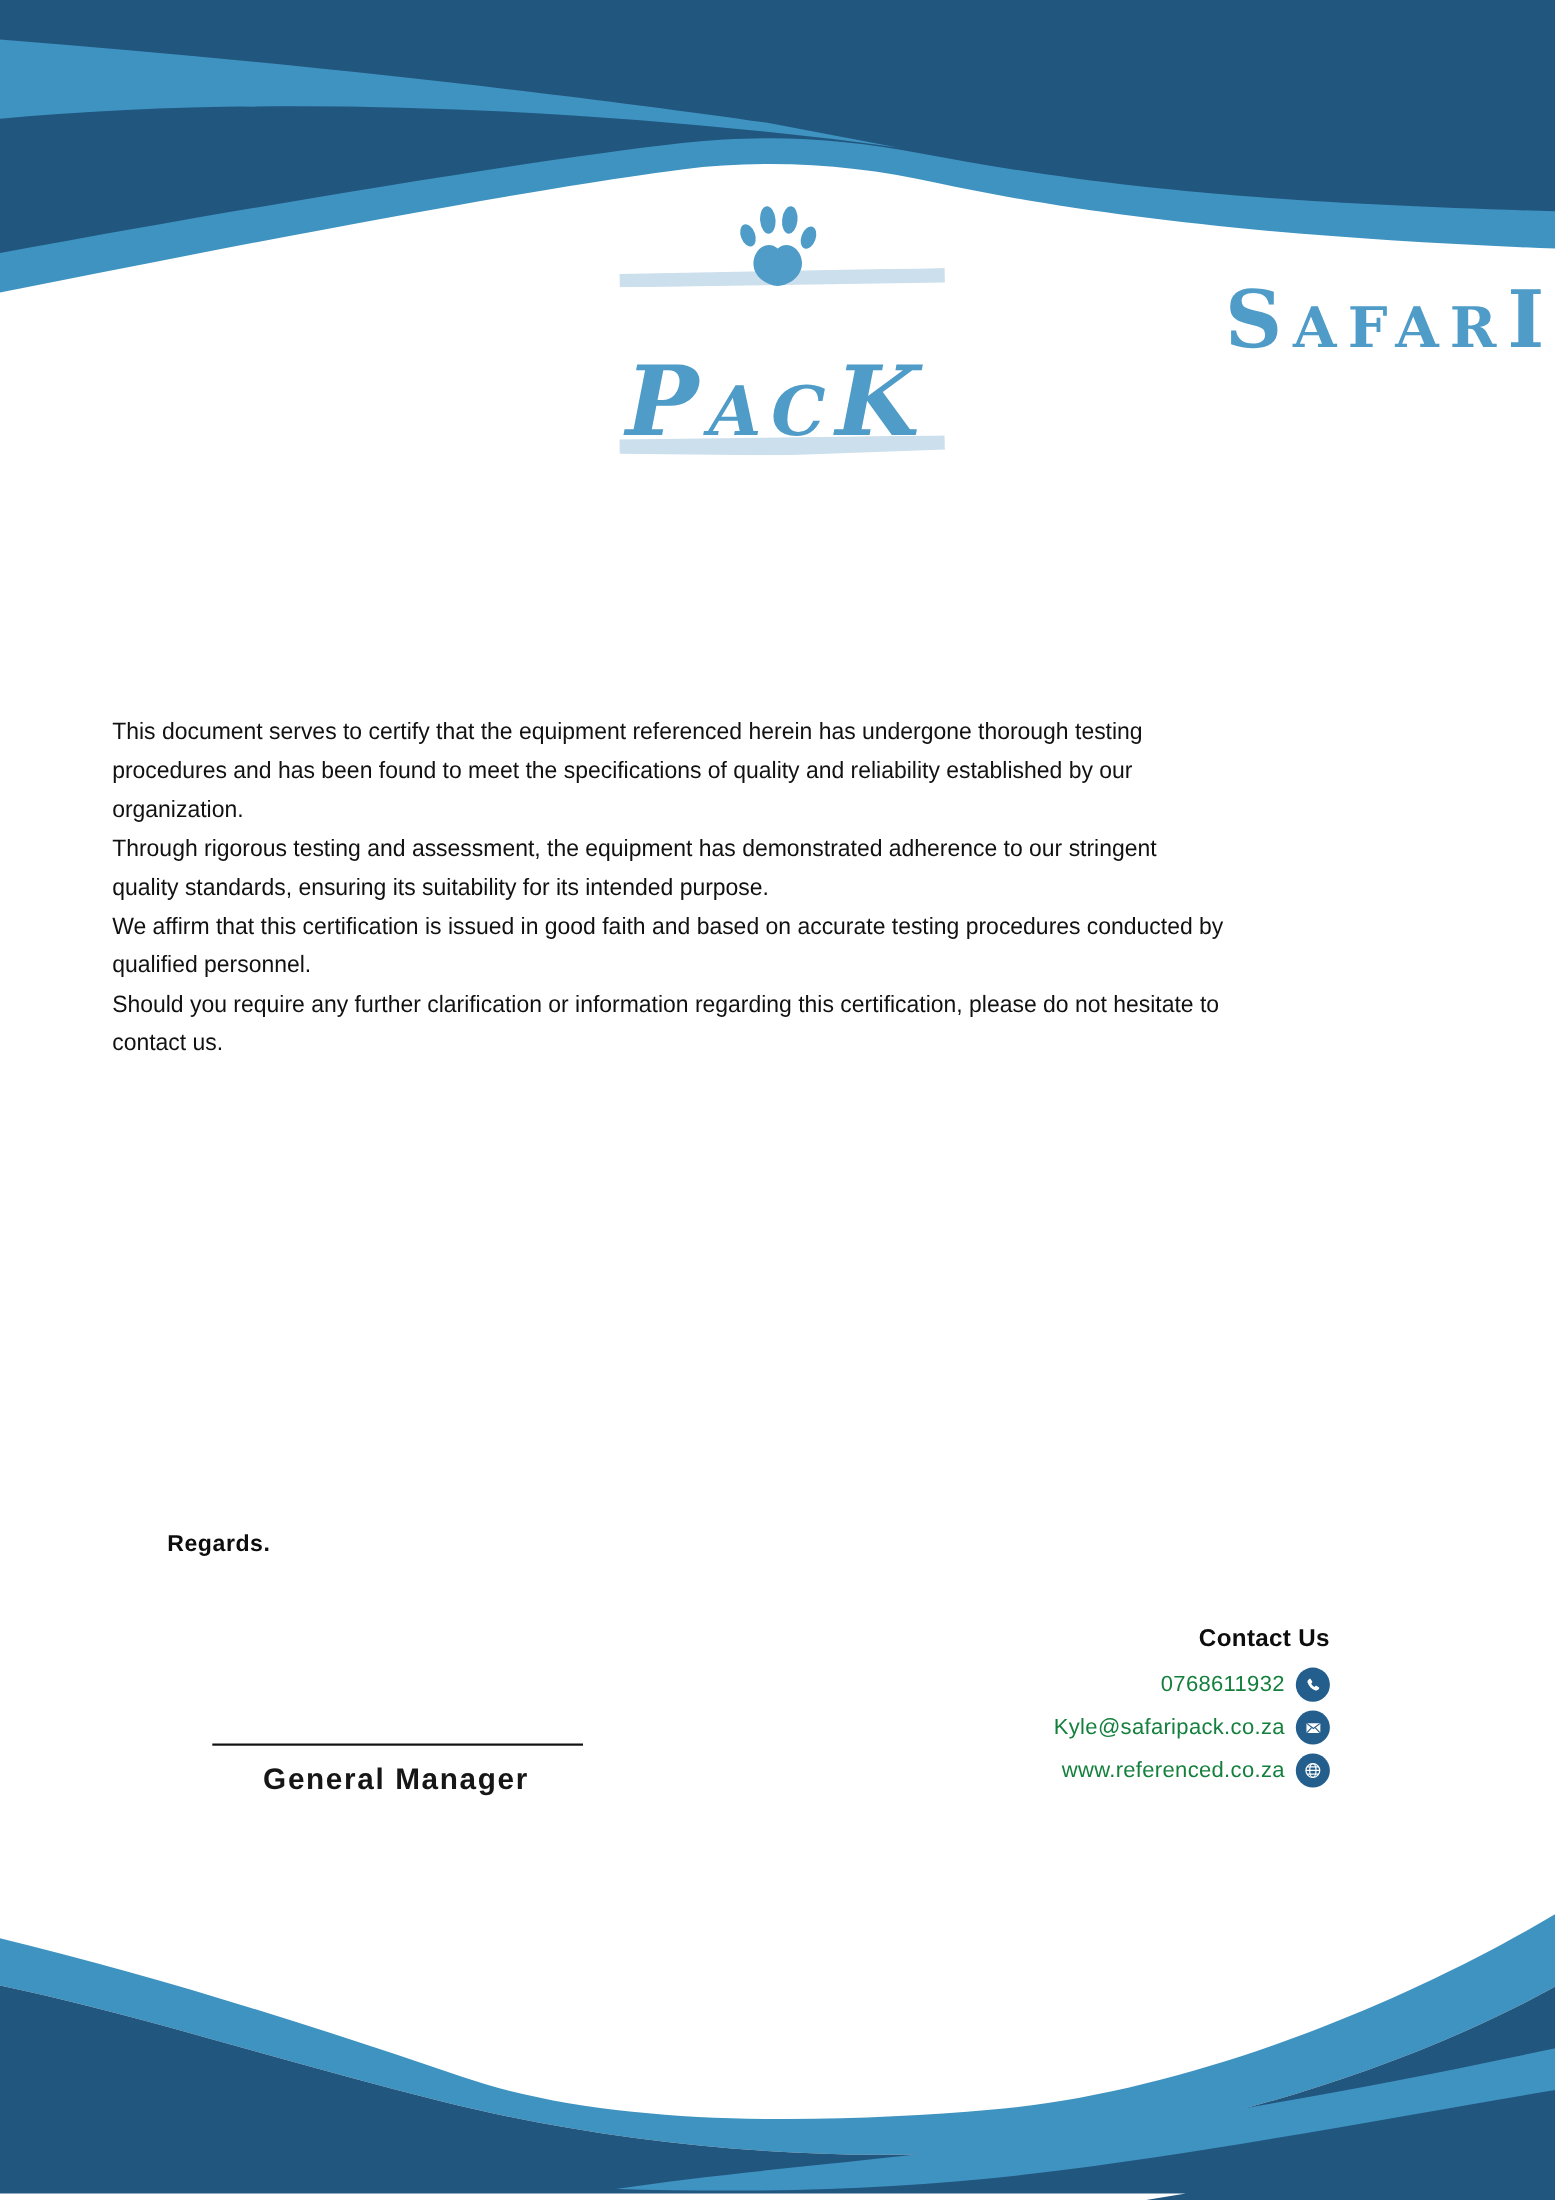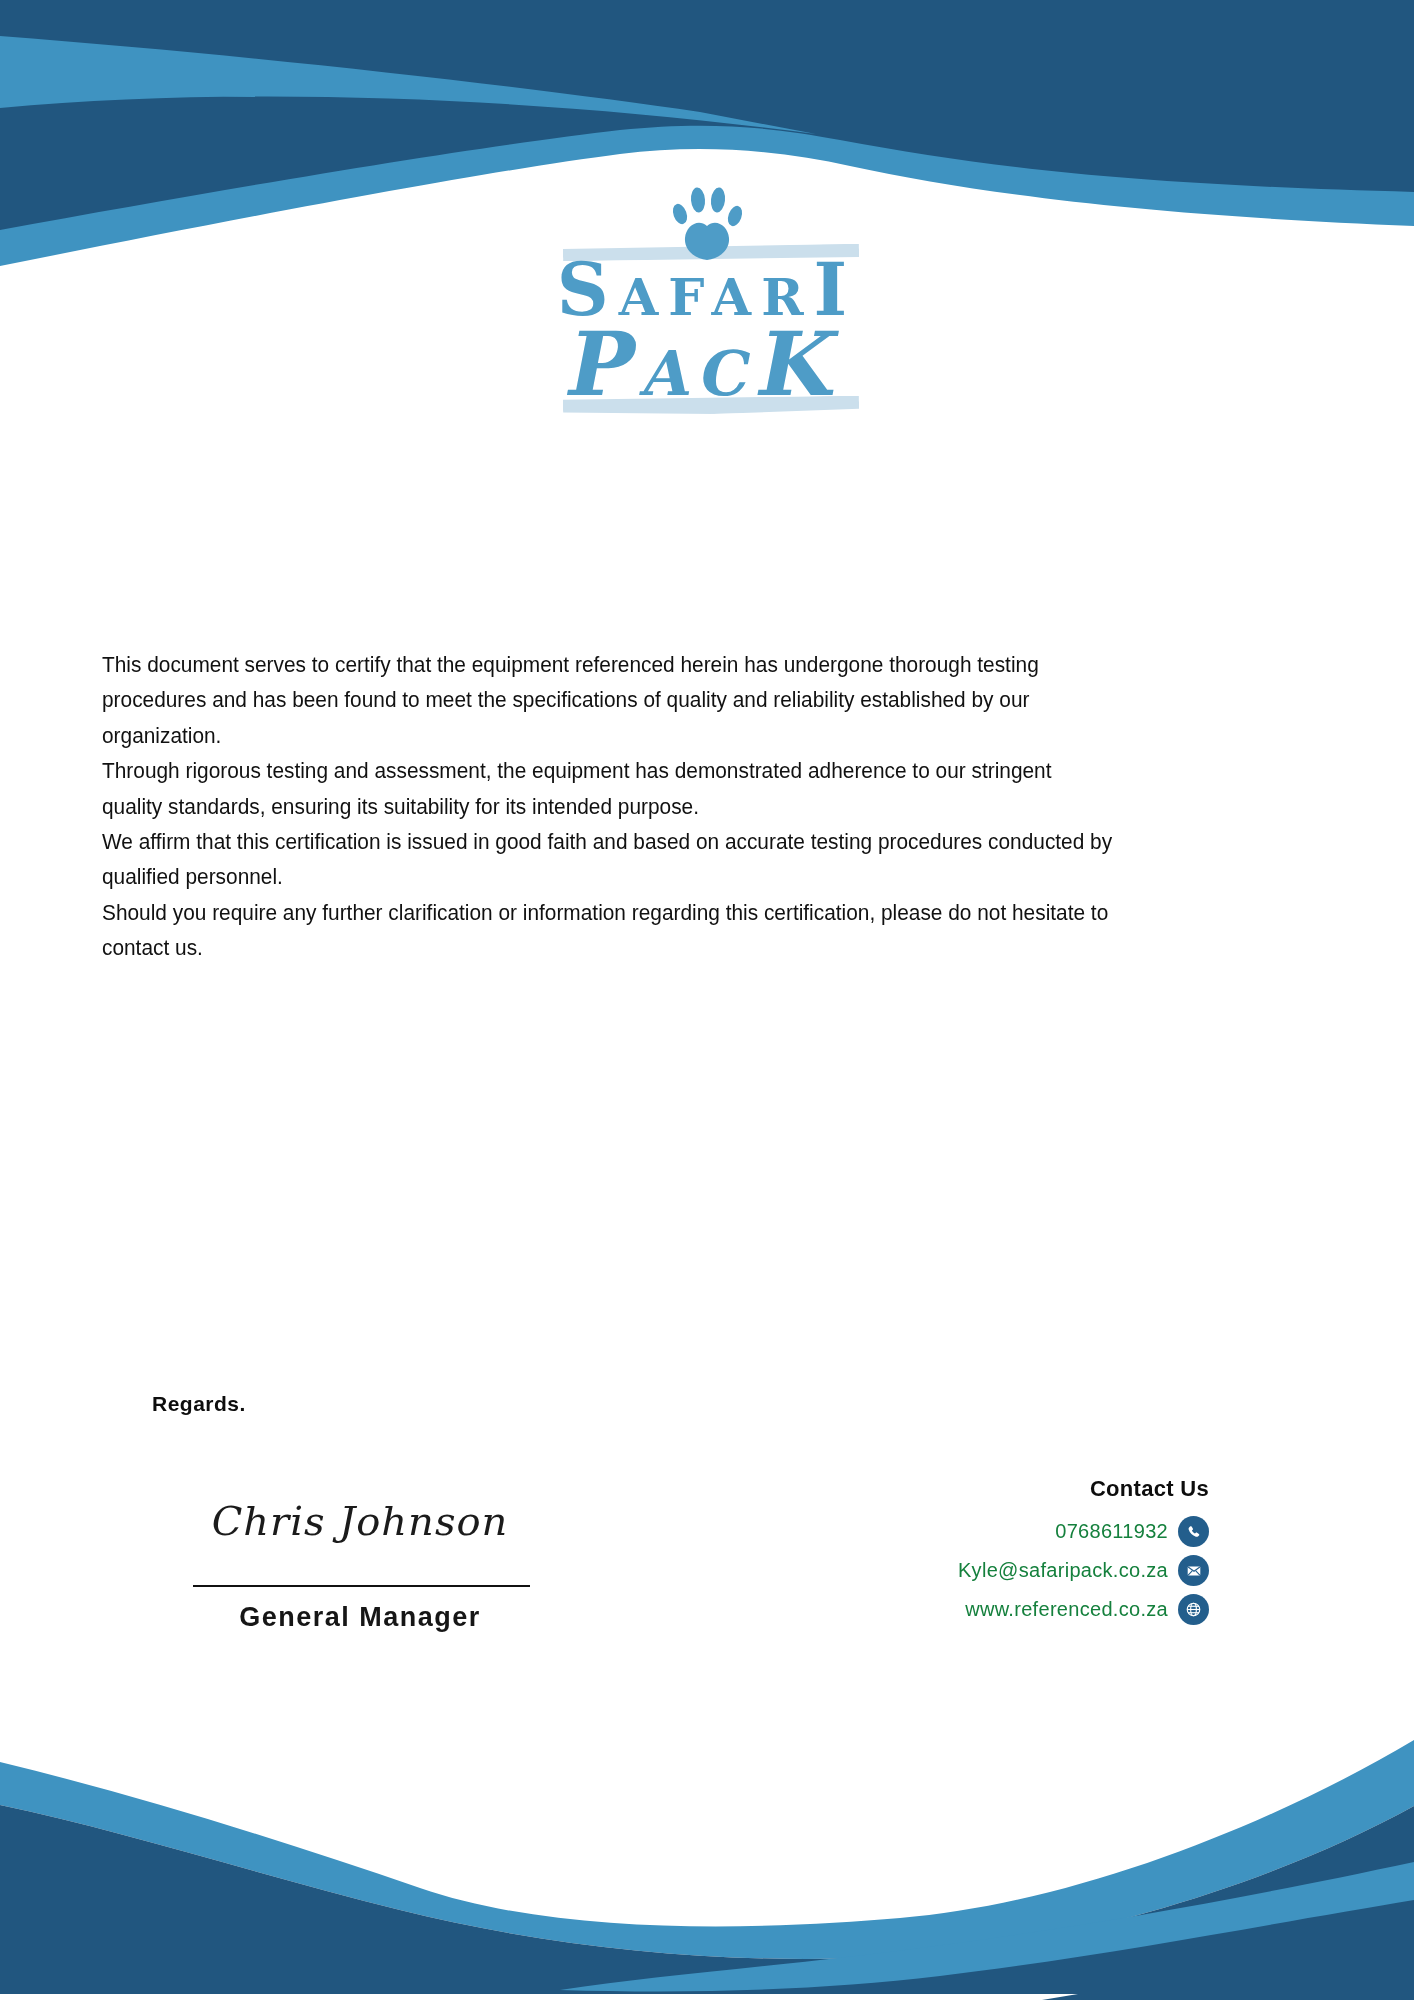--- a/index.html
+++ b/index.html
@@ -19,21 +19,21 @@
   }
   .banner-top{top:245px;height:15px;transform:rotate(-0.5deg);
     clip-path:polygon(0 18%,100% 0,100% 88%,0 100%);}
   .banner-bottom{top:397px;height:17px;transform:rotate(-0.5deg);
     clip-path:polygon(0 8%,100% 0,100% 76%,51% 100%,0 84%);}
   .logo-word{
     position:absolute;left:0;right:0;text-align:center;
     font-family:"DejaVu Serif","Liberation Serif",serif;font-weight:bold;
     color:#4E9CC7;line-height:1;
   }
-  .logo-word1{top:254px;letter-spacing:10px;}
+  .logo-word1{top:254px;letter-spacing:10px;text-align:right;}
   .logo-word2{top:320px;letter-spacing:9px;font-style:italic;}
   .logo-word1 .lg{font-size:72px;}
   .logo-word1 .md{font-size:51px;}
   .logo-word2 .lg{font-size:88px;}
   .logo-word2 .md{font-size:62px;}
 
   .doc-heading{
     position:absolute;left:0;right:0;top:430px;text-align:center;
     font-size:46px;font-weight:400;letter-spacing:4px;color:#2D608C;
   }
@@ -123,21 +123,20 @@
 organization.</p>
     <p>Through rigorous testing and assessment, the equipment has demonstrated adherence to our stringent
 quality standards, ensuring its suitability for its intended purpose.</p>
     <p>We affirm that this certification is issued in good faith and based on accurate testing procedures conducted by
 qualified personnel.</p>
     <p>Should you require any further clarification or information regarding this certification, please do not hesitate to
 contact us.</p>
   </div>
 
   <div class="regards">Regards.</div>
-  <div class="sig-name">Chris Johnson</div>
   <div class="sig-line"></div>
   <div class="sig-title">General Manager</div>
 
   <div class="contact">
     <div class="contact-heading">Contact Us</div>
 
     <div class="contact-row">
       <span class="contact-label">0768611932</span>
       <span class="icon-circle">
         <svg width="18" height="18" viewBox="0 0 20 20">

